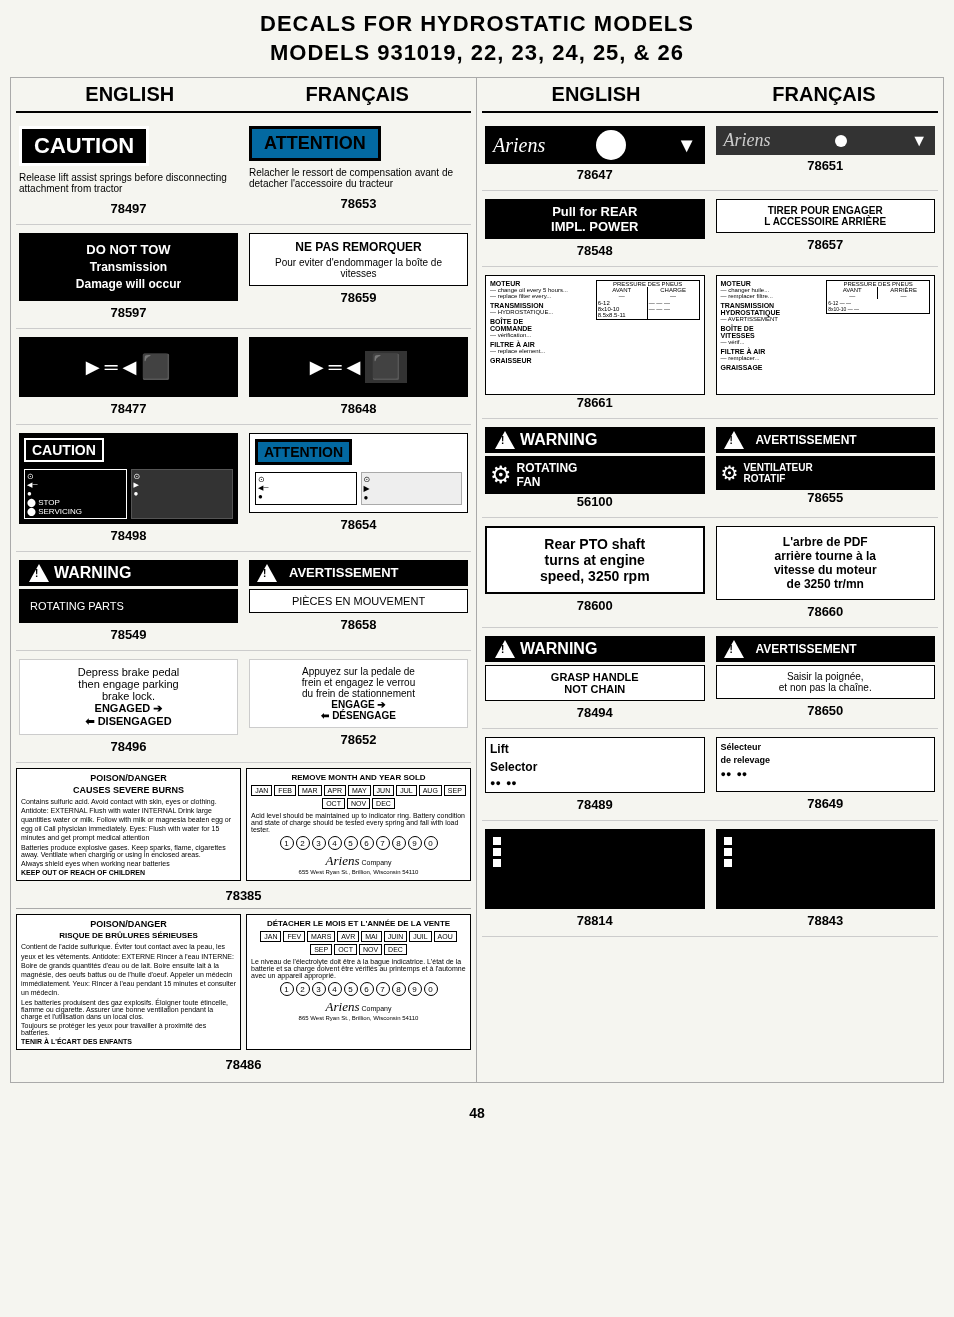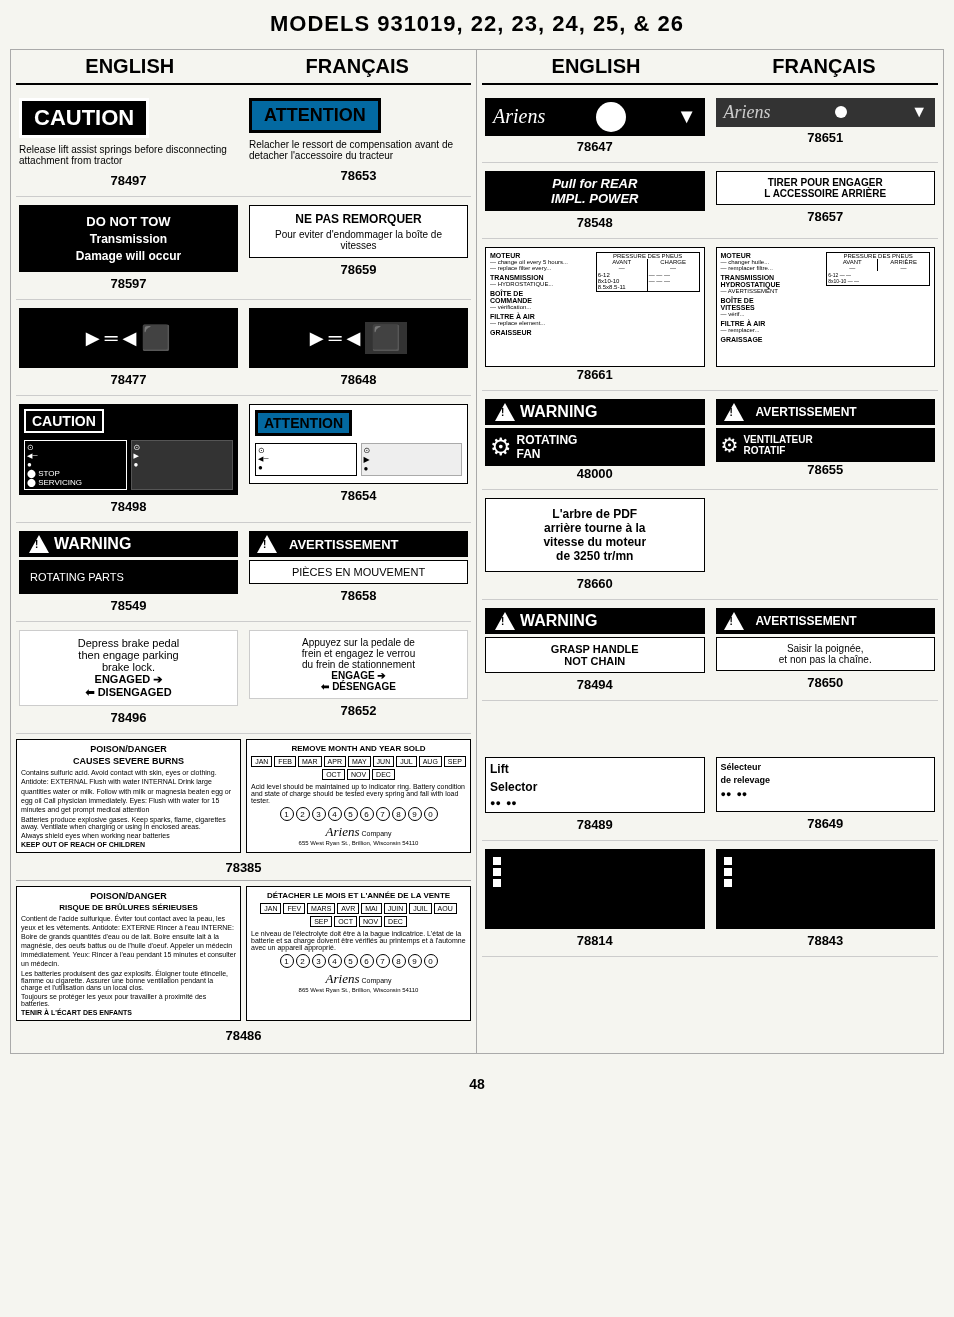--- a/index.html
+++ b/index.html
@@ -257,21 +257,20 @@
       font-size: 16px;
     }
     .lift-selector-box {
       background: #fff;
       border: 1px solid #000;
       padding: 4px;
       width: 100%;
       min-height: 55px;
       margin-bottom: 4px;
       font-size: 9px;
-      margin-top: 48px;
     }
     .small-black-box {
       background: #000;
       color: #fff;
       padding: 5px;
       width: 100%;
       min-height: 80px;
       margin-bottom: 4px;
       font-size: 9px;
     }
@@ -335,20 +334,21 @@
       width: 100%;
       margin-bottom: 4px;
     }
   </style>
 </head>
 <body>
 
 <div>
 
   <div class="page-title">
+    <div>DECALS FOR HYDROSTATIC MODELS</div>
     <div>MODELS 931019, 22, 23, 24, 25, &amp; 26</div>
   </div>
 
   <div class="main-grid">
 
     <div class="half">
       <div class="col-header-row">
         <div>ENGLISH</div>
         <div>FRANÇAIS</div>
       </div>
@@ -612,21 +612,21 @@
             <span class="ariens-logo" style="font-size:18px; color:#ccc;">Ariens</span>
             <span style="width:12px; height:12px; border-radius:50%; background:#fff; display:inline-block;"></span>
             <span style="font-size:16px; color:#fff;">▼</span>
           </div>
           <div class="decal-num">78651</div>
         </div>
       </div>
 
       <div class="section-pair">
         <div class="decal-box">
-          <div class="black-box" style="font-size:13px; font-weight:bold;font-style:italic;">Pull for REAR<br>IMPL. POWER</div>
+          <div class="black-box" style="font-size:13px; font-weight:bold;">Pull for REAR<br>IMPL. POWER</div>
           <div class="decal-num">78548</div>
         </div>
         <div class="decal-box">
           <div class="white-box" style="font-size:10px; font-weight:bold;">TIRER POUR ENGAGER<br>L ACCESSOIRE ARRIÈRE</div>
           <div class="decal-num">78657</div>
         </div>
       </div>
 
       <div style="padding: 5px 0; border-bottom: 1px solid #ccc;">
         <div style="display:grid; grid-template-columns:1fr 1fr; gap:5px;">
@@ -709,38 +709,46 @@
           <div style="width:100%;">
             <div class="warning-label">
               <span class="triangle-warn"></span>
               <span style="font-size:16px; font-weight:900;">WARNING</span>
             </div>
             <div style="background:#000; color:#fff; padding:5px; display:flex; align-items:center; gap:5px;">
               <span style="font-size:24px;">⚙</span>
               <span style="font-size:12px; font-weight:bold;">ROTATING<br>FAN</span>
             </div>
           </div>
-          <div class="decal-num">48000</div>
+          <div class="decal-num">56100</div>
         </div>
         <div class="decal-box">
           <div style="width:100%;">
             <div class="avertissement-label">
               <span class="triangle-warn"></span>
               <span style="font-size:12px; font-weight:900;">AVERTISSEMENT</span>
             </div>
             <div style="background:#000; color:#fff; padding:5px; display:flex; align-items:center; gap:5px;">
               <span style="font-size:20px;">⚙</span>
               <span style="font-size:10px; font-weight:bold;">VENTILATEUR<br>ROTATIF</span>
             </div>
           </div>
           <div class="decal-num">78655</div>
         </div>
       </div>
 
       <div class="section-pair">
+        <div class="decal-box">
+          <div class="rear-pto-box">
+            <div>Rear PTO shaft</div>
+            <div>turns at engine</div>
+            <div>speed, 3250 rpm</div>
+          </div>
+          <div class="decal-num">78600</div>
+        </div>
         <div class="decal-box">
           <div class="arbre-box">
             <div>L'arbre de PDF</div>
             <div>arrière tourne à la</div>
             <div>vitesse du moteur</div>
             <div>de 3250 tr/mn</div>
           </div>
           <div class="decal-num">78660</div>
         </div>
       </div>

